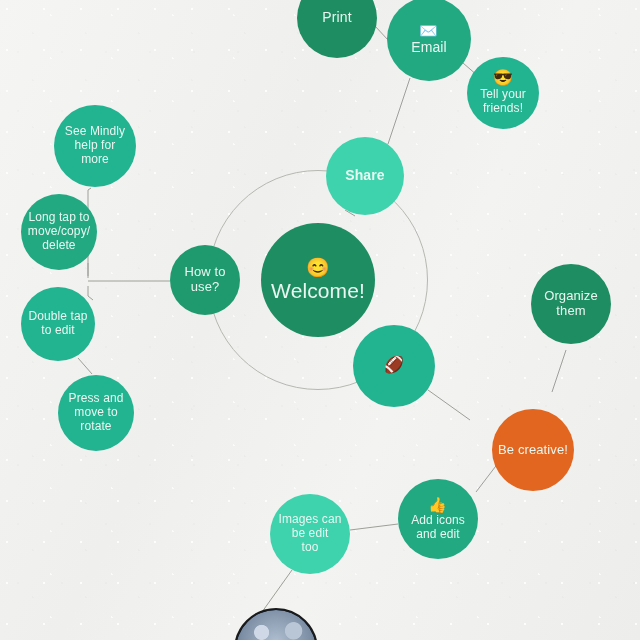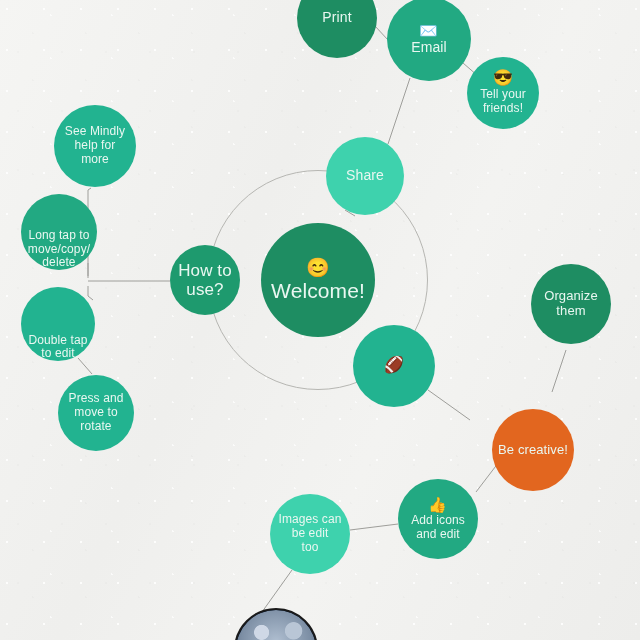--- a/index.html
+++ b/index.html
@@ -106,24 +106,24 @@
       <path d="M 292 570 L 262 612" fill="none" stroke="#9e9e9a" stroke-width="1"></path>
     </svg>
 
   <div class="ring" style="left: 208px; top: 170px; width: 220px; height: 220px;"></div>
 
   <div id="nodes-layer">
       <div class="node" style="left: 261px; top: 223px; width: 114px; height: 114px; background: rgb(30, 141, 98); font-size: 21px;">
         <span class="node-emoji" style="font-size: 19px;">😊</span>
         <span class="label">Welcome!</span>
       </div>
-      <div class="node" style="left: 326px; top: 137px; width: 78px; height: 78px; background: rgb(62, 210, 173); font-size: 14px;">
+      <div class="node" style="left: 326px; top: 137px; width: 78px; height: 78px; background: rgb(62, 210, 173); font-size: 14px; font-weight: bold;">
         <span class="label">Share</span>
       </div>
-      <div class="node" style="left: 170px; top: 245px; width: 70px; height: 70px; background: rgb(30, 154, 110); font-size: 17px;">
+      <div class="node" style="left: 170px; top: 245px; width: 70px; height: 70px; background: rgb(30, 154, 110); font-size: 13px;">
         <span class="label">How to
 use?</span>
       </div>
       <div class="node" style="left: 353px; top: 325px; width: 82px; height: 82px; background: rgb(34, 179, 144); font-size: 12px;">
         <span class="node-emoji" style="font-size: 16px;">🏈</span>
       </div>
       <div class="node" style="left: 297px; top: -22px; width: 80px; height: 80px; background: rgb(30, 141, 98); font-size: 14px;">
         <span class="label">Print</span>
       </div>
       <div class="node" style="left: 387px; top: -3px; width: 84px; height: 84px; background: rgb(34, 169, 130); font-size: 14px;">
@@ -133,26 +133,26 @@
       <div class="node" style="left: 467px; top: 57px; width: 72px; height: 72px; background: rgb(34, 179, 144); font-size: 12px;">
         <span class="node-emoji" style="font-size: 16px;">😎</span>
         <span class="label">Tell your
 friends!</span>
       </div>
       <div class="node" style="left: 54px; top: 105px; width: 82px; height: 82px; background: rgb(34, 179, 144); font-size: 12px;">
         <span class="label">See Mindly
 help for
 more</span>
       </div>
-      <div class="node" style="left: 21px; top: 194px; width: 76px; height: 76px; background: rgb(34, 169, 130); font-size: 12px; justify-content: flex-end;">
+      <div class="node" style="left: 21px; top: 194px; width: 76px; height: 76px; background: rgb(34, 169, 130); font-size: 12px;">
         <span class="label">Long tap to
 move/copy/
 delete</span>
       </div>
-      <div class="node" style="left: 21px; top: 287px; width: 74px; height: 74px; background: rgb(34, 179, 144); font-size: 12px; justify-content: flex-end;">
+      <div class="node" style="left: 21px; top: 287px; width: 74px; height: 74px; background: rgb(34, 179, 144); font-size: 12px;">
         <span class="label">Double tap
 to edit</span>
       </div>
       <div class="node" style="left: 58px; top: 375px; width: 76px; height: 76px; background: rgb(34, 179, 144); font-size: 12px; justify-content: center;">
         <span class="label">Press and
 move to
 rotate</span>
       </div>
       <div class="node" style="left: 531px; top: 264px; width: 80px; height: 80px; background: rgb(30, 141, 98); font-size: 13px;">
         <span class="label">Organize

